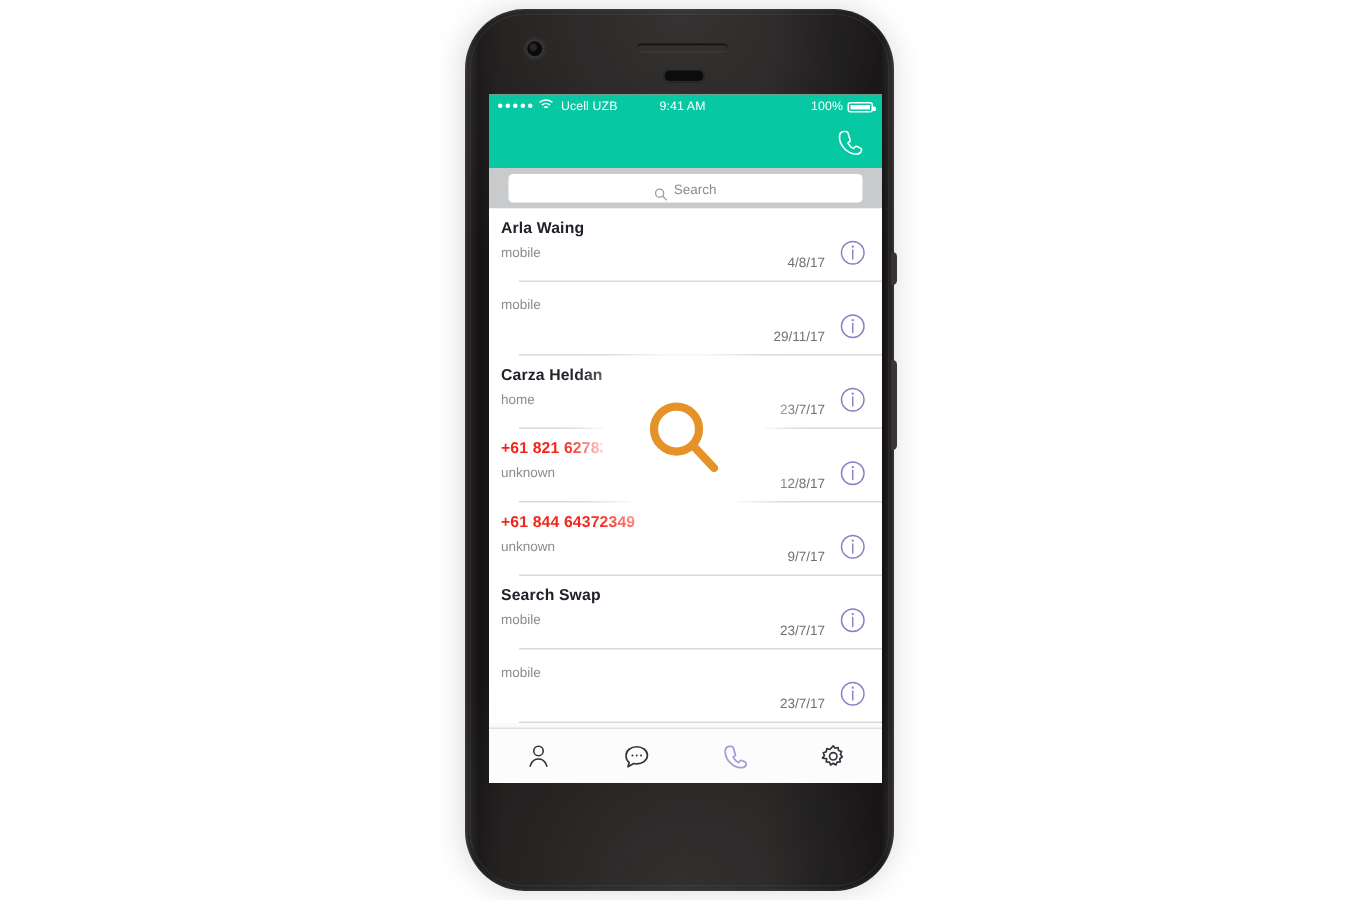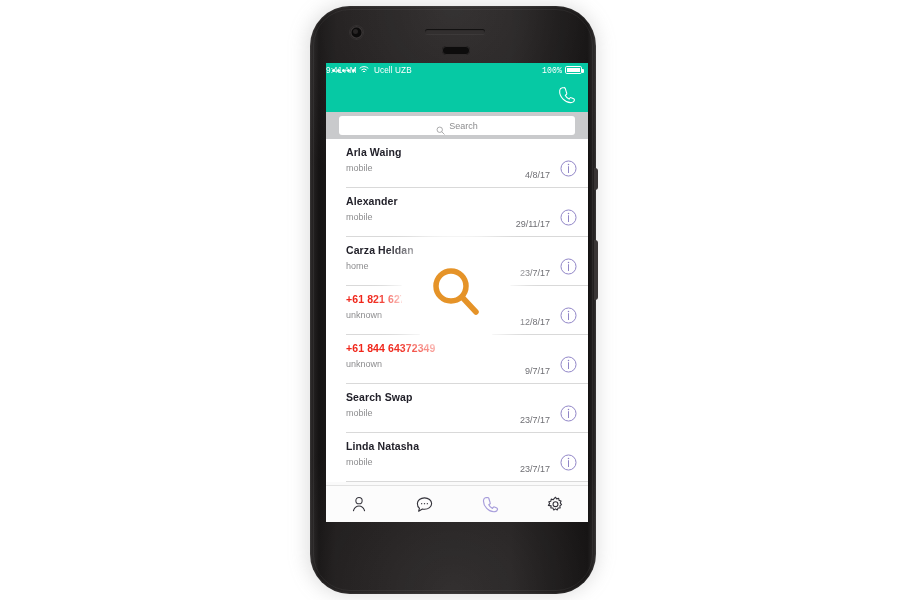--- a/index.html
+++ b/index.html
@@ -72,22 +72,22 @@
   .statusbar {
     height: 15px; background: var(--green);
     display: flex; align-items: center;
     color: #fff; font-size: 8px; letter-spacing: 0.1px;
     padding: 0 6px; position: relative;
   }
   .sb-dots { display: flex; gap: 1.5px; align-items: center; }
   .sb-dots i { width: 3.4px; height: 3.4px; border-radius: 50%; background: #fff; display: block; }
   .sb-wifi { margin-left: 4px; display: inline-block; line-height: 1; font-size: 9px; }
   .sb-carrier { margin-left: 5px; font-size: 8.2px; }
-  .sb-time { position: absolute; left: 0; right: 4px; text-align: left; font-size: 8.2px; }
-  .sb-right { margin-left: auto; display: flex; align-items: flex-start; gap: 3px; position: relative; z-index: 2; font-family: Liberation Mono, monospace; }
+  .sb-time { position: absolute; left: 0; right: 4px; text-align: center; font-size: 8.2px; }
+  .sb-right { margin-left: auto; display: flex; align-items: flex-end; gap: 3px; position: relative; z-index: 2; }
   .sb-batt-txt { font-size: 8.2px; }
   .batt { width: 17px; height: 7.5px; border: 1px solid #fff; border-radius: 1.8px; position: relative; }
   .batt:after { content:""; position:absolute; right:-3px; top:2px; width:1.6px; height:3.5px;
                 background:#fff; border-radius:0 1px 1px 0; }
   .batt i { position:absolute; left:1px; top:1px; bottom:1px; width: calc(100% - 2px); background:#fff; display:block; }
 
   
   .navbar { height: 34px; background: var(--green); position: relative; }
   .call-icon { position: absolute; right: 12px; top: 7px; width: 20px; height: 20px; }
 
@@ -96,21 +96,21 @@
   .searchfield {
     height: 19px; background: #fff; border-radius: 3px;
     display: flex; align-items: center; justify-content: center; gap: 4px;
   }
   .searchfield .sicon { width: 9px; height: 9px; }
   .searchfield .stext { font-size: 9px; color: #8c8c8e; }
 
   
   .list { background: #fff; }
   .row {
-    position: relative; height: 49px; padding: 6px 10px 0 20px;
+    position: relative; height: 49px; padding: 6px 10px 0 8px;
     display: flex; align-items: flex-start;
   }
   .row:after {
     content: ""; position: absolute; left: 20px; right: 0; bottom: 0;
     height: 1px; background: #d9d9d9;
   }
   .row .labels { flex: 1; min-width: 0; }
   .row .title { font-size: 10.5px; font-weight: bold; color: #22212a; letter-spacing: 0.1px; line-height: 14px; }
   .row.unknown .title { color: var(--red); }
   .row .sub { font-size: 9px; color: #8c8c8e; line-height: 14px; margin-top: 2px; }
@@ -213,21 +213,20 @@
           <svg width="19" height="19" viewBox="0 0 24 24" fill="none" stroke="#8b7fc4" stroke-width="1.2">
             <circle cx="12" cy="12" r="9.5"></circle>
               <circle cx="12" cy="6.9" r="0.95" fill="#8b7fc4" stroke="none"></circle>
             <path d="M12 9.6v7.6" stroke-linecap="round"></path>
           </svg>
         </span>
       </div>
 
       <div class="row">
         <div class="labels">
-          <div class="title">Alexander</div>
           <div class="sub">mobile</div>
         </div>
         <div class="date">29/11/17</div>
         <span class="info">
           <svg width="19" height="19" viewBox="0 0 24 24" fill="none" stroke="#8b7fc4" stroke-width="1.2">
             <circle cx="12" cy="12" r="9.5"></circle>
               <circle cx="12" cy="6.9" r="0.95" fill="#8b7fc4" stroke="none"></circle>
             <path d="M12 9.6v7.6" stroke-linecap="round"></path>
           </svg>
         </span>
@@ -288,21 +287,20 @@
           <svg width="19" height="19" viewBox="0 0 24 24" fill="none" stroke="#8b7fc4" stroke-width="1.2">
             <circle cx="12" cy="12" r="9.5"></circle>
               <circle cx="12" cy="6.9" r="0.95" fill="#8b7fc4" stroke="none"></circle>
             <path d="M12 9.6v7.6" stroke-linecap="round"></path>
           </svg>
         </span>
       </div>
 
       <div class="row">
         <div class="labels">
-          <div class="title">Linda Natasha</div>
           <div class="sub">mobile</div>
         </div>
         <div class="date">23/7/17</div>
         <span class="info">
           <svg width="19" height="19" viewBox="0 0 24 24" fill="none" stroke="#8b7fc4" stroke-width="1.2">
             <circle cx="12" cy="12" r="9.5"></circle>
               <circle cx="12" cy="6.9" r="0.95" fill="#8b7fc4" stroke="none"></circle>
             <path d="M12 9.6v7.6" stroke-linecap="round"></path>
           </svg>
         </span>

